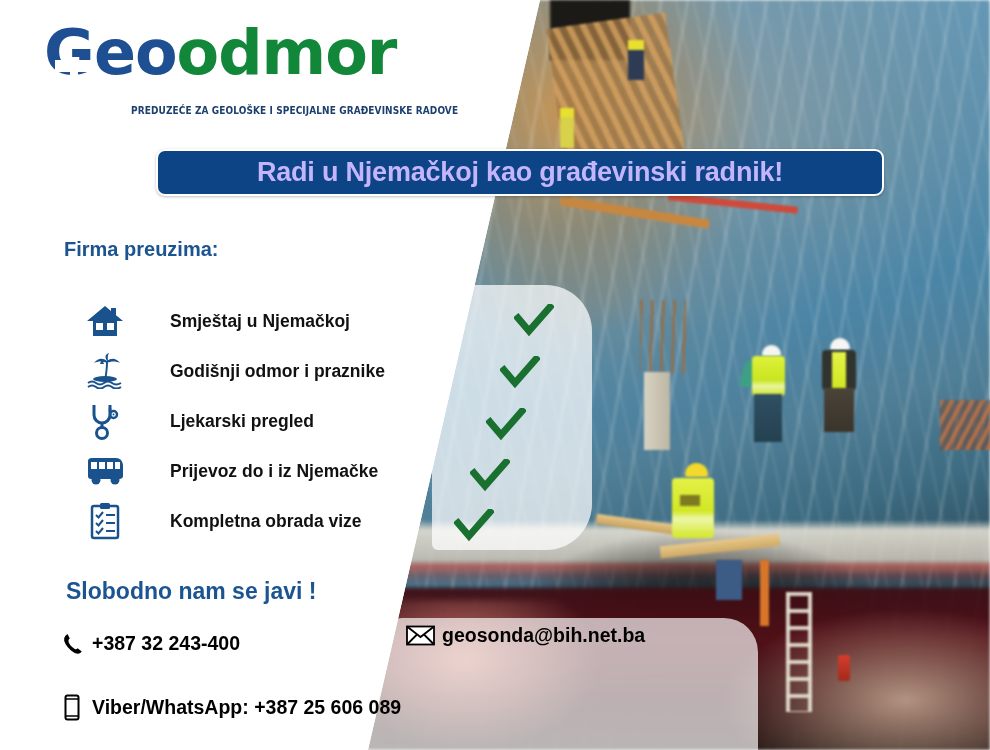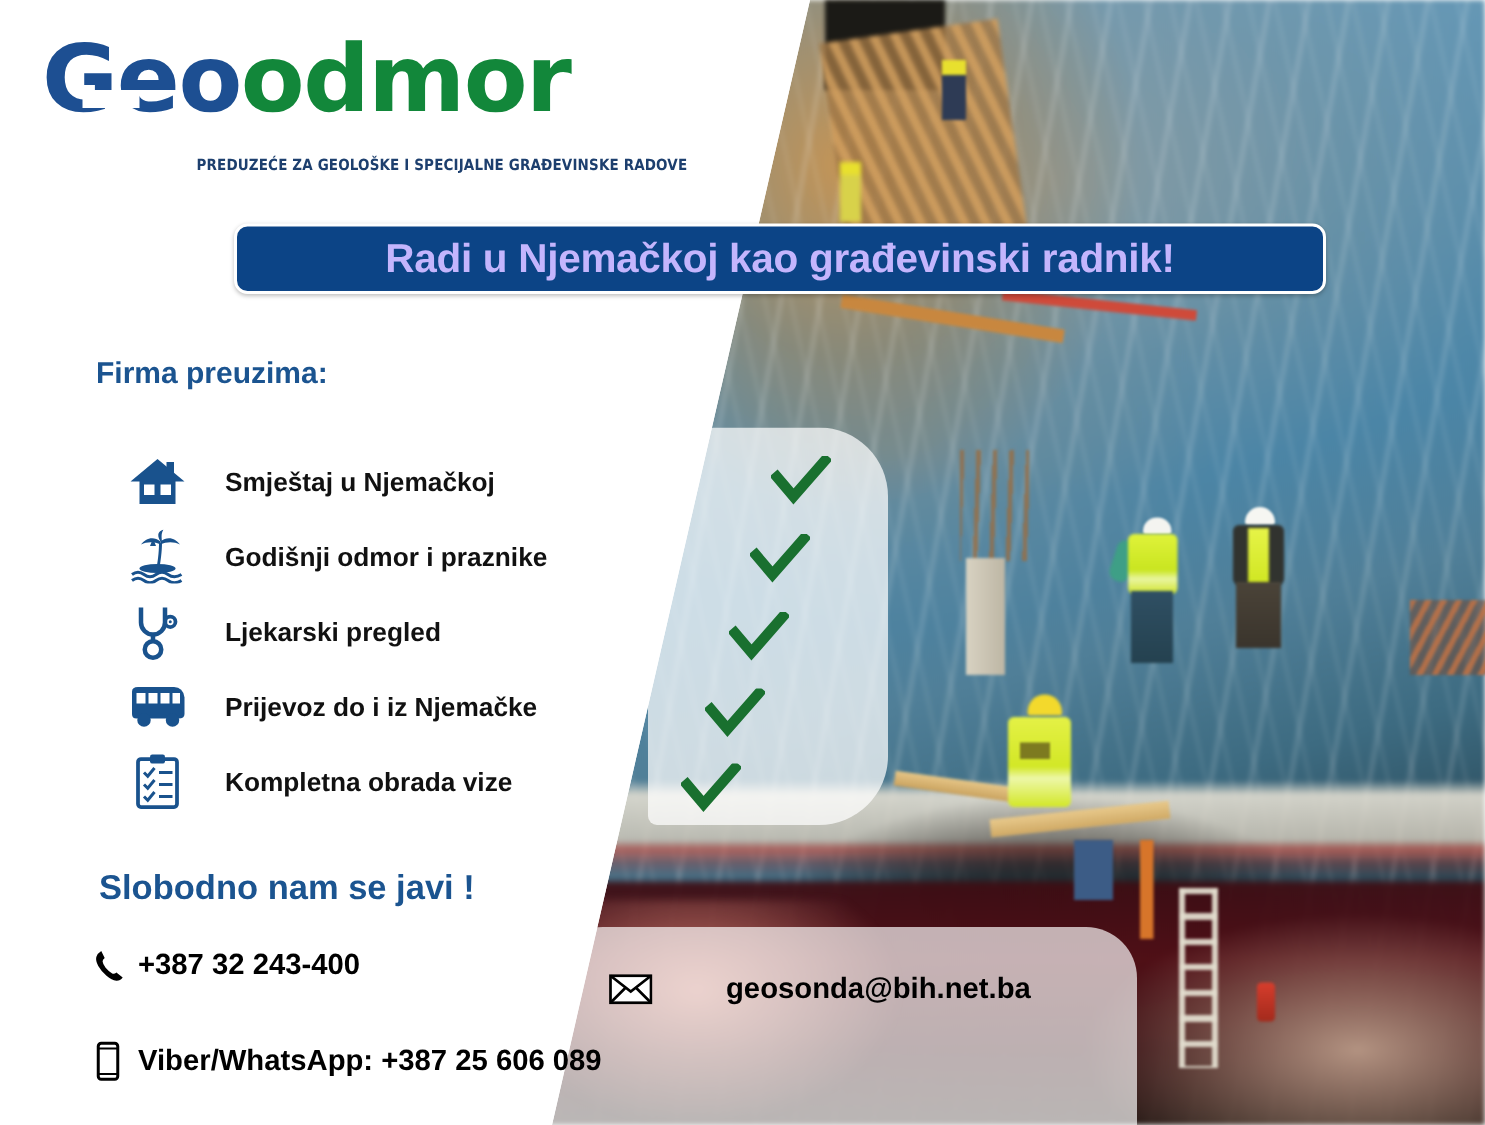--- a/index.html
+++ b/index.html
@@ -147,21 +147,21 @@
 
   
   .logo { position: absolute; left: 28px; top: 22px; width: 382px; height: 96px; }
   .logo-word {
     position: absolute; left: 0; top: 0;
     font-family: "DejaVu Sans", sans-serif;
     font-weight: bold; font-size: 62px; letter-spacing: -1px;
     line-height: 1;
     white-space: nowrap;
   }
-  .logo-geo { color: #1d4f92; }
+  .logo-geo { color: #1d4f92; margin-left: 16px; }
   .logo-sonda { color: #12873a; }
   .logo-arrow { position: absolute; left: 24px; top: 34px; }
   .logo-tagline {
     position: absolute; left: 103px; top: 82px;
     font-family: "DejaVu Sans Condensed","DejaVu Sans", sans-serif;
     font-size: 10.3px; font-weight: bold; color: #1d3f6e;
     letter-spacing: .1px; white-space: nowrap;
     transform: scaleX(.97); transform-origin: left center;
   }
 
@@ -192,21 +192,21 @@
     display: flex; align-items: center;
     height: 50px; margin-bottom: 0px;
   }
   .benefit-icon {
     width: 46px; min-width: 46px; height: 42px;
     display: flex; align-items: center; justify-content: center;
     color: #19528d;
   }
   .benefit-label {
     font-size: 17.5px; font-weight: bold; color: #111111;
-    margin-left: 22px; white-space: nowrap;
+    margin-left: 42px; white-space: nowrap;
   }
 
   
   .check {
     position: absolute; width: 40px; height: 36px; color: #19702f;
   }
 
   
   .cta-heading {
     position: absolute; left: 66px; top: 578px;
@@ -214,21 +214,21 @@
     white-space: nowrap;
   }
   .contact-row {
     position: absolute; display: flex; align-items: center;
     color: #000000;
   }
   .contact-text {
     font-size: 19.5px; font-weight: bold; color: #000; white-space: nowrap;
   }
   #phone-row { left: 62px; top: 632px; }
-  #email-row { left: 406px; top: 648px; gap: 42px; }
+  #email-row { left: 406px; top: 624px; }
   #mobile-row { left: 64px; top: 694px; }
   .contact-icon { width: 30px; min-width: 30px; display: flex;
     align-items: center; justify-content: flex-start; }
 </style>
 </head>
 <body>
 
 <div id="flyer">
 
   <div class="photo-wrap">

